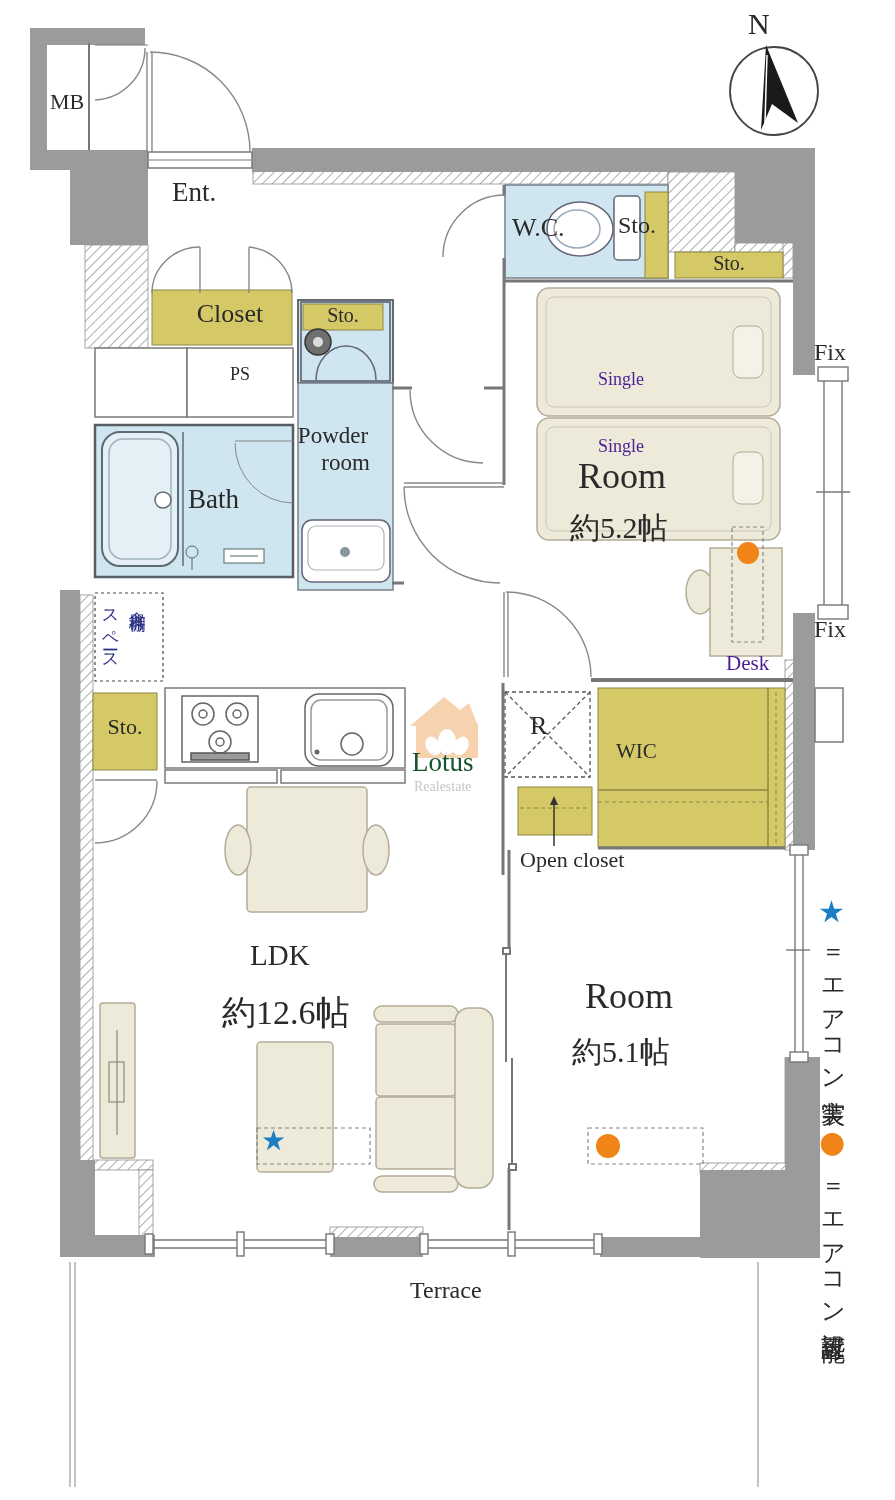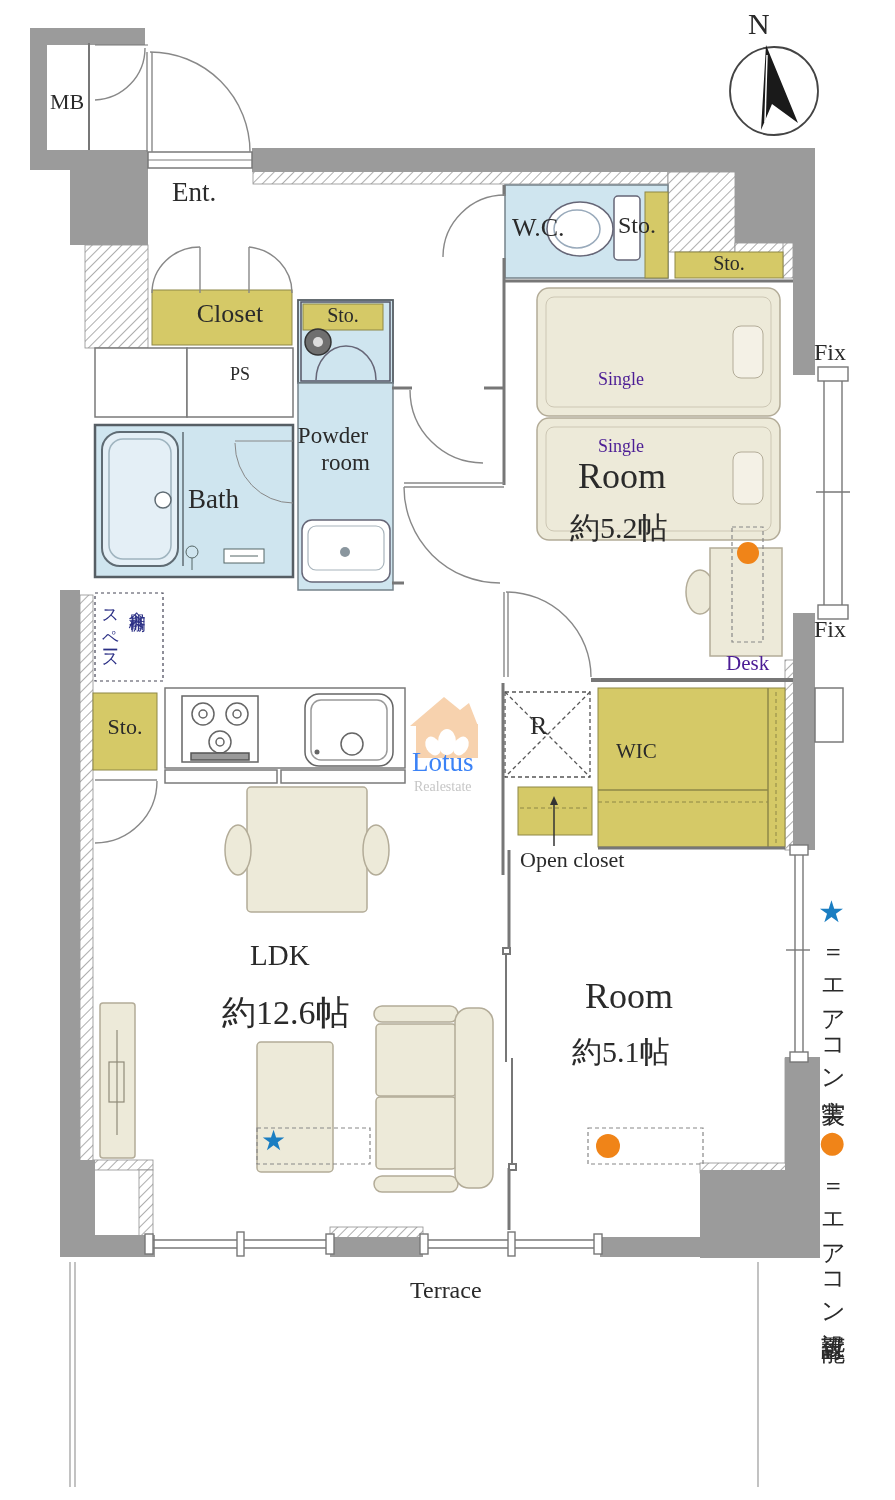--- a/index.html
+++ b/index.html
@@ -6,21 +6,21 @@
   .plan{position:relative;width:895px;height:1500px;background:#fff;overflow:hidden;
         font-family:"Liberation Serif","DejaVu Serif",serif;color:#2a2a2a}
   .plan svg{position:absolute;left:0;top:0}
   .lbl{position:absolute;white-space:nowrap;line-height:1.05;z-index:5}
   .ctr{text-align:center}
   .vtext{writing-mode:vertical-rl;text-orientation:upright;letter-spacing:2px}
   .gray{color:#4c1d95}
   .navy{color:#2b2f85}
   .star{color:#1b7ec2;font-family:"DejaVu Sans",sans-serif}
   .dot{color:#f08418;font-family:"DejaVu Sans",sans-serif}
-  .peach{color:#3b82f6}
+  .peach{color:#14532d}
   .wmgray{color:#c6c6c6}
 </style>
 </head>
 <body>
 
 <div class="plan">
 
 <svg width="895" height="1500" viewBox="0 0 895 1500">
   <defs>
     <pattern id="hatch" patternUnits="userSpaceOnUse" width="7" height="7" patternTransform="rotate(45)">

